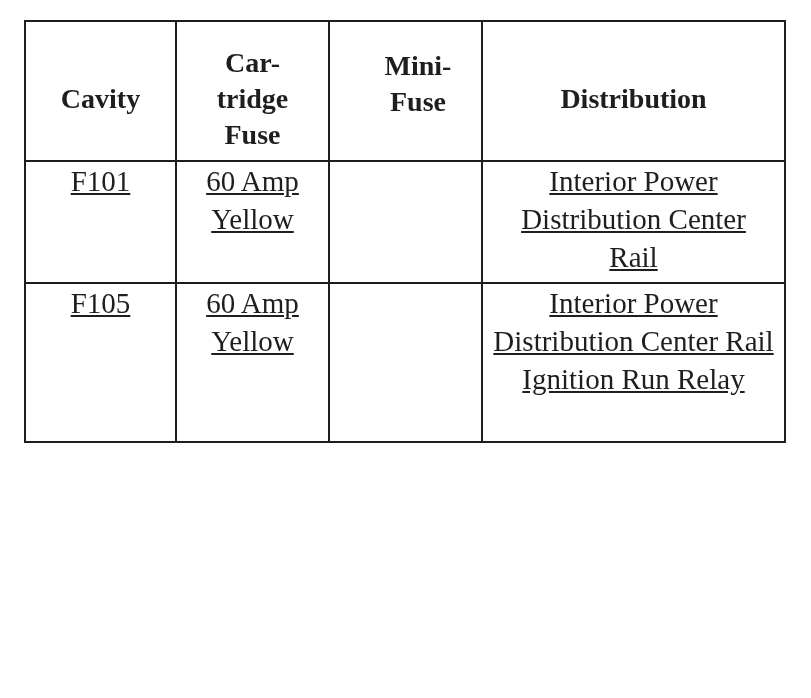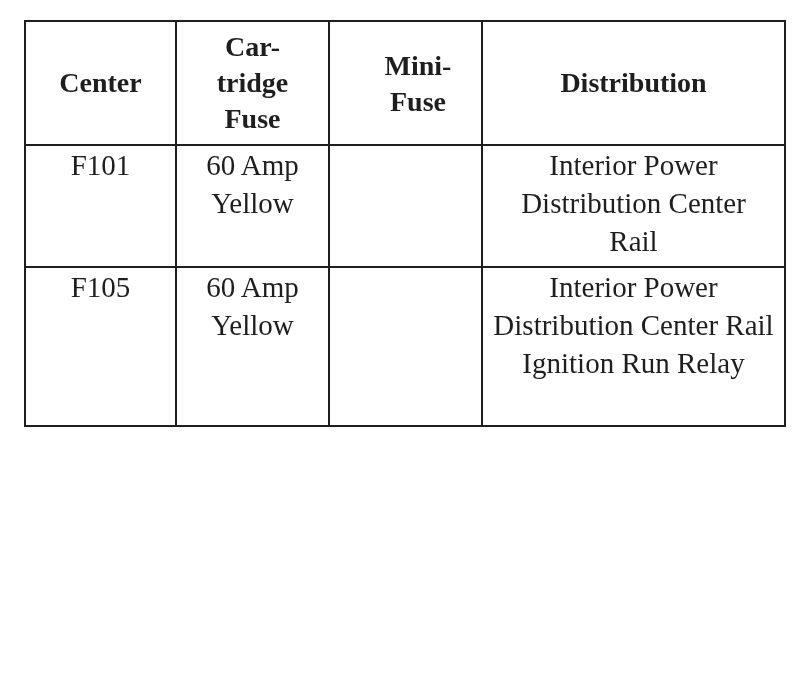--- a/index.html
+++ b/index.html
@@ -17,48 +17,48 @@
       border: 2px solid #1e1e1e;
       text-align: center;
       padding: 0 6px;
       font-size: 29px;
       line-height: 38px;
     }
     .fuse-table th {
       font-weight: bold;
       vertical-align: middle;
       height: 122px;
-      padding-top: 0;
+      padding-top: 16px;
       font-size: 28px;
       line-height: 36px;
     }
     .fuse-table th.top { vertical-align: top; padding-top: 26px; height: 96px; padding-left: 31px; }
     .fuse-table td { vertical-align: top; padding-top: 0; }
     .fuse-table tr.r4 td { height: 157px; }
-    .fuse-table tbody tr td { height: 120px; }
+    .fuse-table tbody tr td { height: 120px; text-decoration: underline; }
     .fuse-table tbody tr.r4 td { height: 157px; text-align: center; }
     .col1 { width: 151px; }
     .col2 { width: 153px; }
     .col3 { width: 153px; }
     .col4 { width: 303px; }
     .cell-text { display: block; margin-top: 0; }
   </style>
 </head>
 <body>
 
 <table class="fuse-table">
   <colgroup>
     <col class="col1">
       <col class="col2">
       <col class="col3">
       <col class="col4">
   </colgroup>
   <thead>
     <tr>
-      <th><span>Center</span></th>
+      <th><span>Cavity</span></th>
       <th>
         <span class="cell-text">Car-</span>
         <span class="cell-text">tridge</span>
         <span class="cell-text">Fuse</span>
       </th>
       <th class="top">
         <span class="cell-text">Mini-</span>
         <span class="cell-text">Fuse</span>
       </th>
       <th><span>Distribution</span></th>

